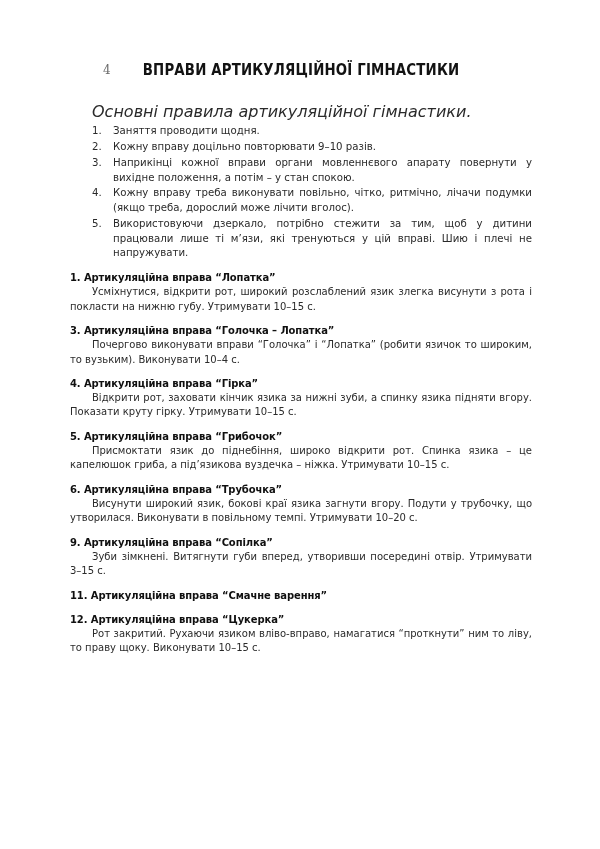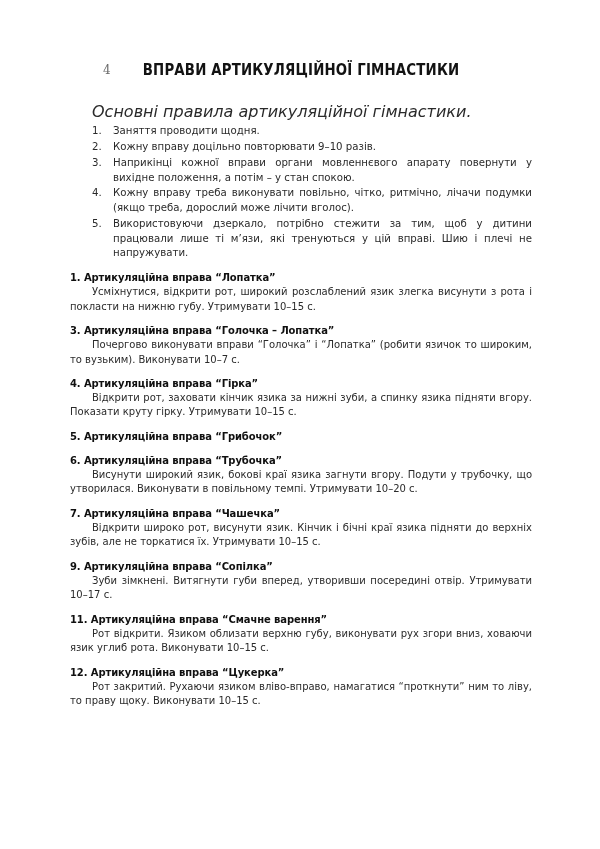--- a/index.html
+++ b/index.html
@@ -132,44 +132,40 @@
         <span>Використовуючи дзеркало, потрібно стежити за тим, щоб у дитини працювали лише ті м’язи, які тренуються у цій вправі. Шию і плечі не напружувати.</span>
       </li>
     </ol>
 
     <div class="ex-block">
       <div class="ex-title">1. Артикуляційна вправа “Лопатка”</div>
       <div class="ex-body">Усміхнутися, відкрити рот, широкий розслаблений язик злегка висунути з рота і покласти на нижню губу. Утримувати 10–15 с.</div>
     </div>
     <div class="ex-block">
       <div class="ex-title">3. Артикуляційна вправа “Голочка – Лопатка”</div>
-      <div class="ex-body">Почергово виконувати вправи “Голочка” і “Лопатка” (робити язичок то широким, то вузьким). Виконувати 10–7 с.</div>
+      <div class="ex-body">Почергово виконувати вправи “Голочка” і “Лопатка” (робити язичок то широким, то вузьким). Виконувати 10–4 с.</div>
     </div>
     <div class="ex-block">
       <div class="ex-title">4. Артикуляційна вправа “Гірка”</div>
       <div class="ex-body">Відкрити рот, заховати кінчик язика за нижні зуби, а спинку язика підняти вгору. Показати круту гірку. Утримувати 10–15 с.</div>
     </div>
     <div class="ex-block">
       <div class="ex-title">5. Артикуляційна вправа “Грибочок”</div>
+      <div class="ex-body">Присмоктати язик до піднебіння, широко відкрити рот. Спинка язика – це капелюшок гриба, а під’язикова вуздечка – ніжка. Утримувати 10–15 с.</div>
     </div>
     <div class="ex-block">
       <div class="ex-title">6. Артикуляційна вправа “Трубочка”</div>
       <div class="ex-body">Висунути широкий язик, бокові краї язика загнути вгору. Подути у трубочку, що утворилася. Виконувати в повільному темпі. Утримувати 10–20 с.</div>
     </div>
     <div class="ex-block">
-      <div class="ex-title">7. Артикуляційна вправа “Чашечка”</div>
-      <div class="ex-body">Відкрити широко рот, висунути язик. Кінчик і бічні краї язика підняти до верхніх зубів, але не торкатися їх. Утримувати 10–15 с.</div>
-    </div>
-    <div class="ex-block">
       <div class="ex-title">9. Артикуляційна вправа “Сопілка”</div>
-      <div class="ex-body">Зуби зімкнені. Витягнути губи вперед, утворивши посередині отвір. Утримувати 10–17 с.</div>
+      <div class="ex-body">Зуби зімкнені. Витягнути губи вперед, утворивши посередині отвір. Утримувати 3–15 с.</div>
     </div>
     <div class="ex-block">
       <div class="ex-title">11. Артикуляційна вправа “Смачне варення”</div>
-      <div class="ex-body">Рот відкрити. Язиком облизати верхню губу, виконувати рух згори вниз, ховаючи язик углиб рота. Виконувати 10–15 с.</div>
     </div>
     <div class="ex-block">
       <div class="ex-title">12. Артикуляційна вправа “Цукерка”</div>
       <div class="ex-body">Рот закритий. Рухаючи язиком вліво-вправо, намагатися “проткнути” ним то ліву, то праву щоку. Виконувати 10–15 с.</div>
     </div>
 
   </div>
 </div>
 
 </body></html>

